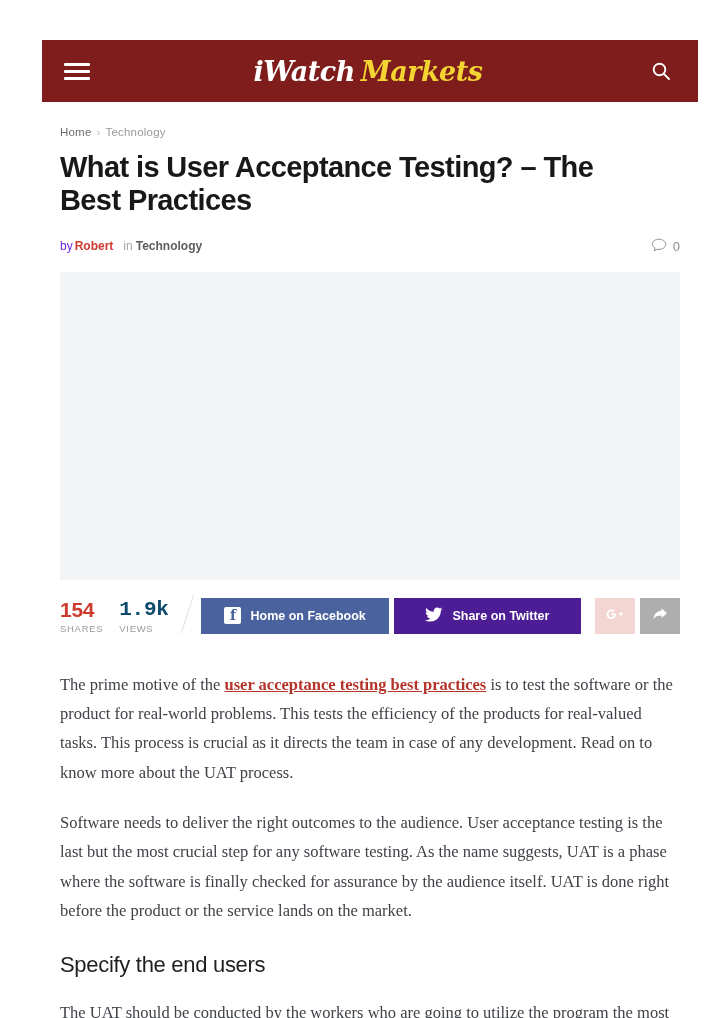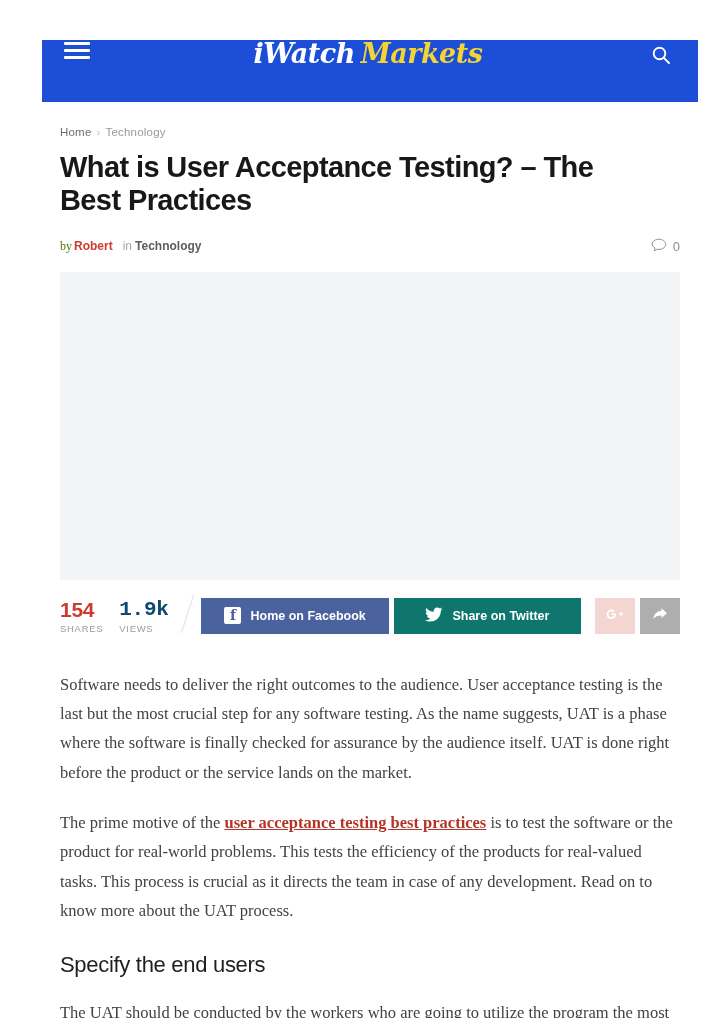--- a/index.html
+++ b/index.html
@@ -17,22 +17,23 @@
     background: #ffffff;
   }
 
   
   .site-header {
     position: absolute;
     left: 42px;
     top: 40px;
     width: 656px;
     height: 62px;
-    background: #1d4ed8;
-    display: flex;
+    background: #7f1d1d;
+    display: flex;
+    align-items: center;
     justify-content: space-between;
     padding: 0 22px;
   }
   .hamburger {
     width: 26px;
     height: 20px;
     display: flex;
     flex-direction: column;
     justify-content: center;
     gap: 4px;
@@ -94,21 +95,21 @@
   }
 
   .meta-row {
     margin-top: 21px;
     display: flex;
     align-items: center;
     justify-content: space-between;
     width: 620px;
   }
   .meta-left { font-size: 12px; color: #9b9b9b; white-space: nowrap; }
-  .meta-left .by-label { color: #4d7c0f; font-family: Liberation Serif, serif; }
+  .meta-left .by-label { color: #6d28d9; }
   .meta-left .author { color: #cd3b2e; font-weight: 700; margin-left: 2px; cursor: pointer; }
   .meta-left .in-label { color: #a8a8a8; margin-left: 10px; }
   .meta-left .category { color: #5d5d5d; font-weight: 700; margin-left: 3px; cursor: pointer; }
   .meta-right {
     display: flex; align-items: center; gap: 6px;
     font-size: 13px; color: #8c8c8c; cursor: pointer;
   }
 
   .featured-image {
     margin-top: 17px;
@@ -147,21 +148,21 @@
     align-items: center;
     justify-content: center;
     gap: 9px;
     color: #ffffff;
     font-size: 12.5px;
     font-weight: 700;
     cursor: pointer;
     white-space: nowrap;
   }
   .btn-fb { width: 197px; background: #4a639e; margin-right: 5px; }
-  .btn-tw { width: 197px; background: #0f766e; margin-right: 14px; }
+  .btn-tw { width: 197px; background: #4c1d95; margin-right: 14px; }
   .btn-gp { width: 42px; background: #f3d6d1; margin-right: 5px; }
   .btn-more { width: 42px; background: #aeaeae; }
   .fb-glyph {
     width: 17px; height: 17px; background: #ffffff; border-radius: 2px;
     color: #4a639e; font-family: "DejaVu Serif", serif; font-weight: 700;
     font-size: 14px; line-height: 17px; text-align: center;
   }
 
   
   .article-body { margin-top: 36px; width: 620px; }
@@ -270,20 +271,20 @@
       <div class="share-btn btn-more">
         <span>
           <svg width="19" height="16" viewBox="0 0 19 16" aria-hidden="true">
             <path d="M10.5 2.2v2.6C5.8 5.2 3 8.3 2.3 12.9c1.9-2.4 4.3-3.5 8.2-3.5v2.7l5.5-4.9z" fill="#ffffff"></path>
           </svg>
         </span>
       </div>
     </div>
 
     <div class="article-body">
+      <p><span>The prime motive of the </span><a class="inline-link" href="#">user acceptance testing best practices</a><span> is to test the software or the product for real-world problems. This tests the efficiency of the products for real-valued tasks. This process is crucial as it directs the team in case of any development. Read on to know more about the UAT process.</span></p>
       <p>Software needs to deliver the right outcomes to the audience. User acceptance testing is the last but the most crucial step for any software testing. As the name suggests, UAT is a phase where the software is finally checked for assurance by the audience itself. UAT is done right before the product or the service lands on the market.</p>
-      <p><span>The prime motive of the </span><a class="inline-link" href="#">user acceptance testing best practices</a><span> is to test the software or the product for real-world problems. This tests the efficiency of the products for real-valued tasks. This process is crucial as it directs the team in case of any development. Read on to know more about the UAT process.</span></p>
       <h2>Specify the end users</h2>
       <p>The UAT should be conducted by the workers who are going to utilize the program the most</p>
     </div>
 
   </div>
 </div>
 
 </body></html>

